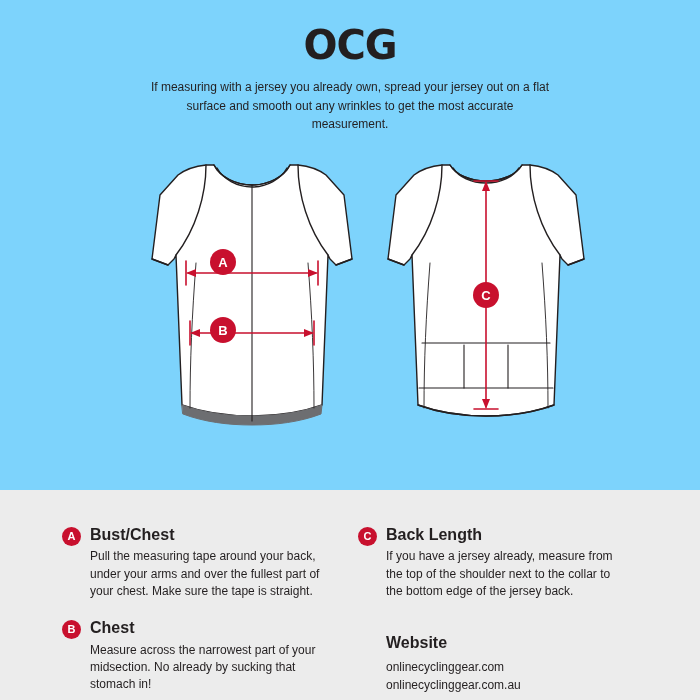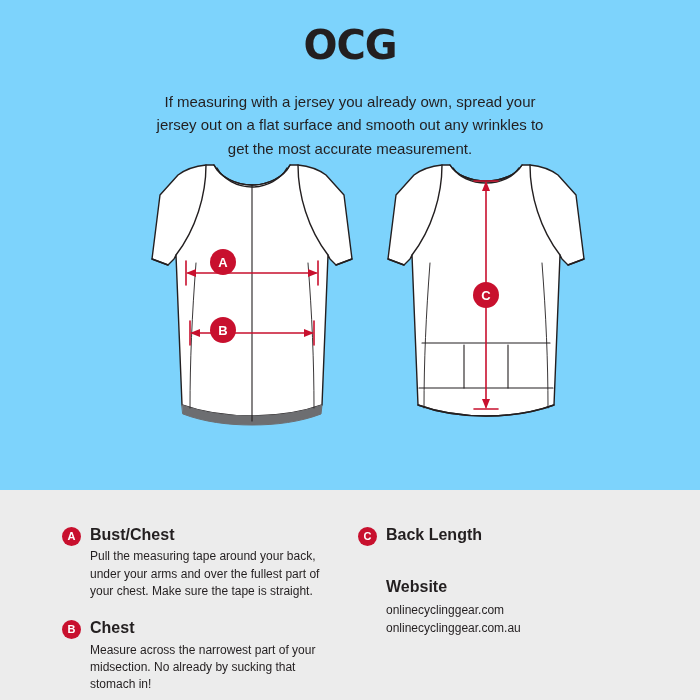--- a/index.html
+++ b/index.html
@@ -32,24 +32,23 @@
     font-size: 40px;
     letter-spacing: -1px;
     color: #231f20;
   }
   .intro {
     position: absolute;
     top: 78px;
     left: 150px;
     width: 400px;
     text-align: center;
-    font-size: 15px;
+    font-size: 12px;
     line-height: 1.55;
     color: #231f20;
-    margin-top: 12px;
   }
 
   
   .art {
     position: absolute;
     top: 155px;
     left: 0;
     width: 700px;
     height: 330px;
   }
@@ -244,20 +243,21 @@
         <span class="badge">B</span>
         <p class="entry-title">Chest</p>
         <div class="entry-body">Measure  across the narrowest part of your midsection. No already by sucking that stomach in!</div>
       </div>
     </div>
 
     <div class="legend-col col-right">
       <div class="entry">
         <span class="badge">C</span>
         <p class="entry-title">Back Length</p>
+        <div class="entry-body">If you have a jersey already, measure from the top of the shoulder next to the collar to the bottom edge of the jersey back.</div>
       </div>
       <div class="entry website">
         <p class="entry-title">Website</p>
         <div class="entry-body">
           <div>onlinecyclinggear.com</div>
           <div>onlinecyclinggear.com.au</div>
         </div>
       </div>
     </div>
 

